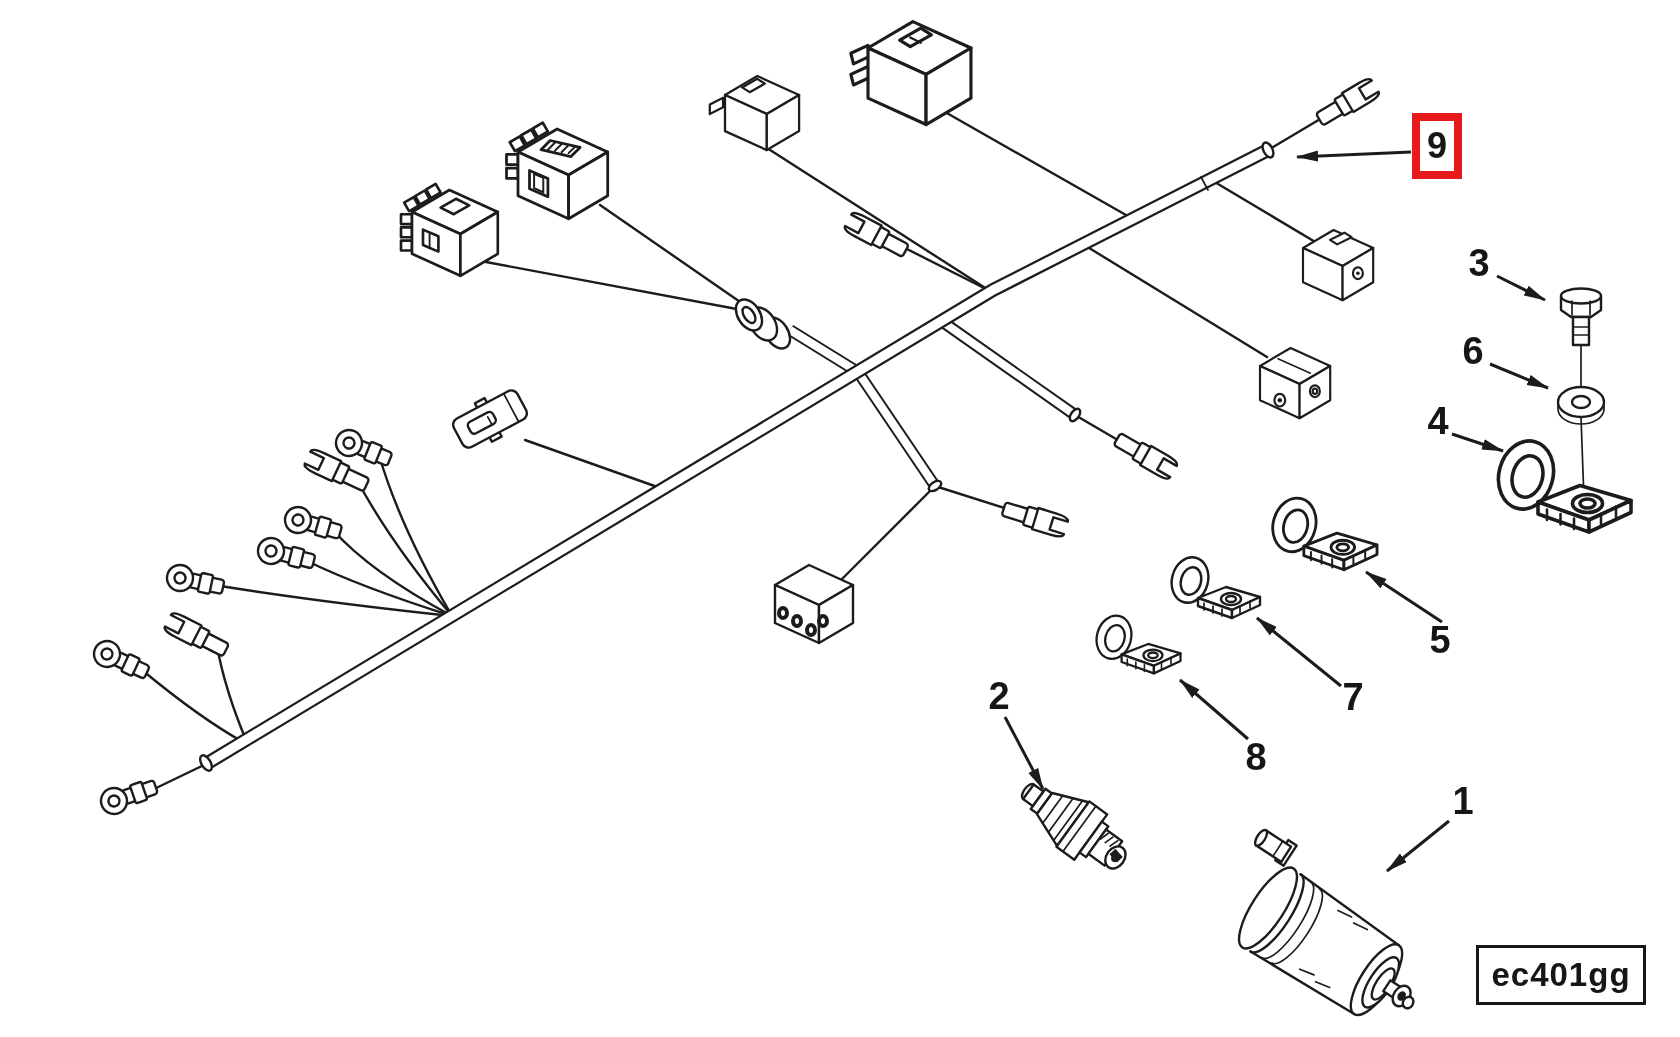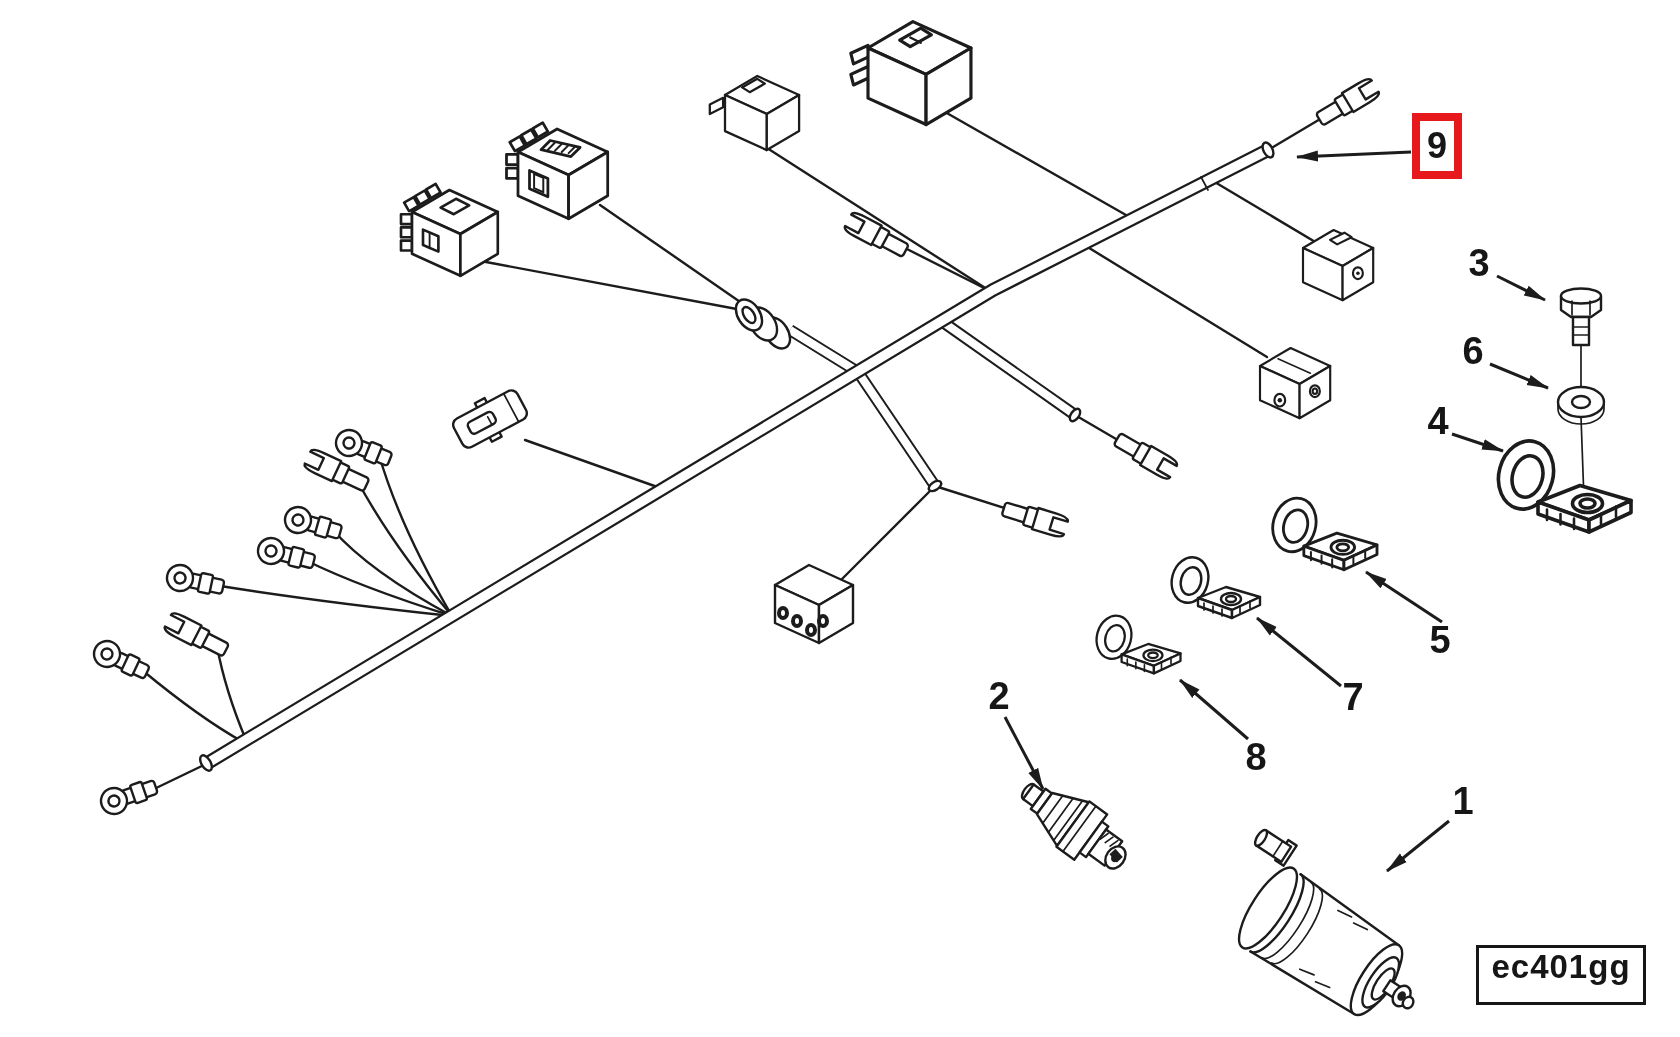--- a/index.html
+++ b/index.html
@@ -14,21 +14,21 @@
   .tubeB2{fill:none;stroke:#1c1c1c;stroke-width:12;stroke-linejoin:round;}
   .tubeW2{fill:none;stroke:#ffffff;stroke-width:8;stroke-linejoin:round;}
   .arrow{fill:none;stroke:#1c1c1c;stroke-width:3;}
   .dark{fill:#1c1c1c;stroke:none;}
   .co{position:absolute;transform:translate(-50%,-50%);font-size:38px;font-weight:700;
       color:#161616;line-height:1;user-select:none;}
   #hl9{position:absolute;left:1412px;top:113px;width:50px;height:66px;box-sizing:border-box;
        border:8px solid #e8191d;background:#ffffff;display:flex;align-items:center;
        justify-content:center;font-size:36px;font-weight:700;color:#161616;}
   #codebox{position:absolute;left:1476px;top:945px;width:170px;height:60px;box-sizing:border-box;
-       border:3px solid #161616;background:#fff;display:flex;justify-content:center;
+       border:3px solid #161616;background:#fff;display:flex;align-items:center;justify-content:center;
        font-size:33px;font-weight:600;color:#161616;letter-spacing:1px;}
 </style>
 </head>
 <body>
 
 <div id="stage">
 
 <svg width="1680" height="1037" viewBox="0 0 1680 1037">
   <defs>
     <marker id="ah" markerWidth="26" markerHeight="20" refX="21" refY="9" orient="auto" markerUnits="userSpaceOnUse">

